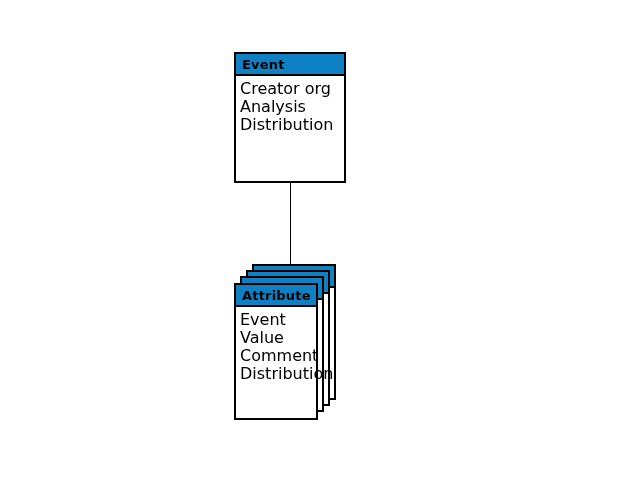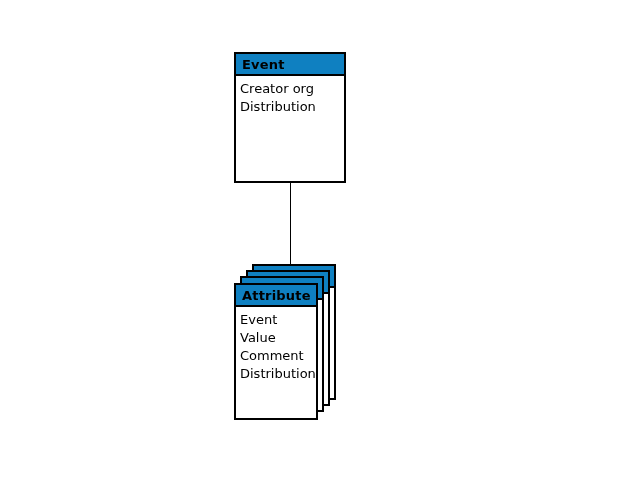--- a/index.html
+++ b/index.html
@@ -43,21 +43,21 @@
     white-space: nowrap;
     letter-spacing: 0.2px;
   }
   .uml-body {
     box-sizing: border-box;
     padding: 4px 0 0 4px;
     background: #ffffff;
   }
   .uml-field {
     color: #000000;
-    font-size: 13px;
+    font-size: 16px;
     line-height: 18px;
     height: 18px;
     white-space: nowrap;
     font-weight: normal;
   }
 
   
   #event-box {
     left: 234px;
     top: 52px;
@@ -111,20 +111,21 @@
 </style>
 </head>
 <body>
 
 <div id="canvas">
 
   <div class="uml-box" id="event-box">
     <div class="uml-header">Event</div>
     <div class="uml-body">
       <div class="uml-field">Creator org</div>
+      <div class="uml-field">Analysis</div>
       <div class="uml-field">Distribution</div>
     </div>
   </div>
 
   <div id="connector-line"></div>
 
   <div id="attribute-stack">
 
     <div class="stack-shadow" id="attr-layer-3">
       <div class="shadow-head"></div>

